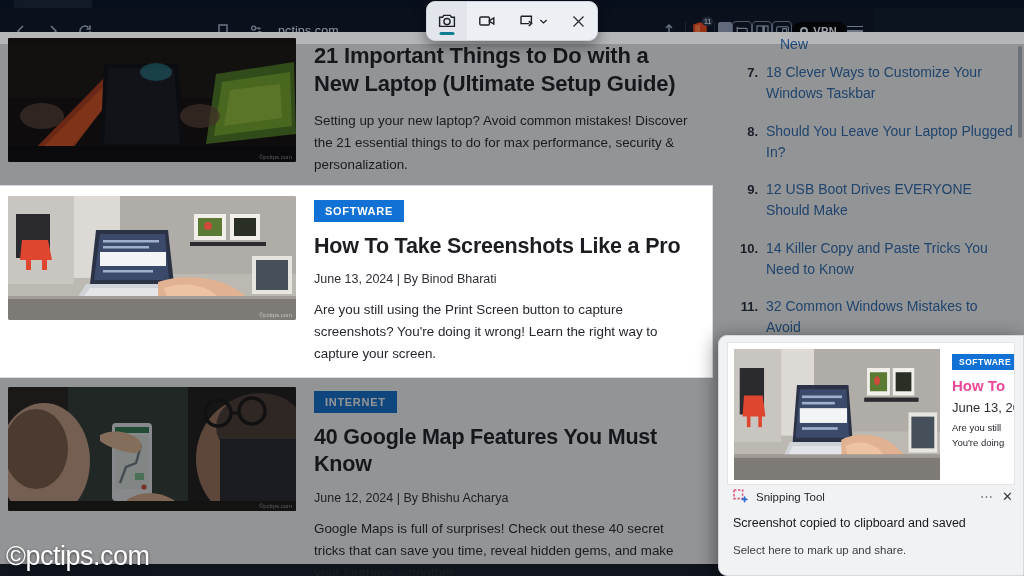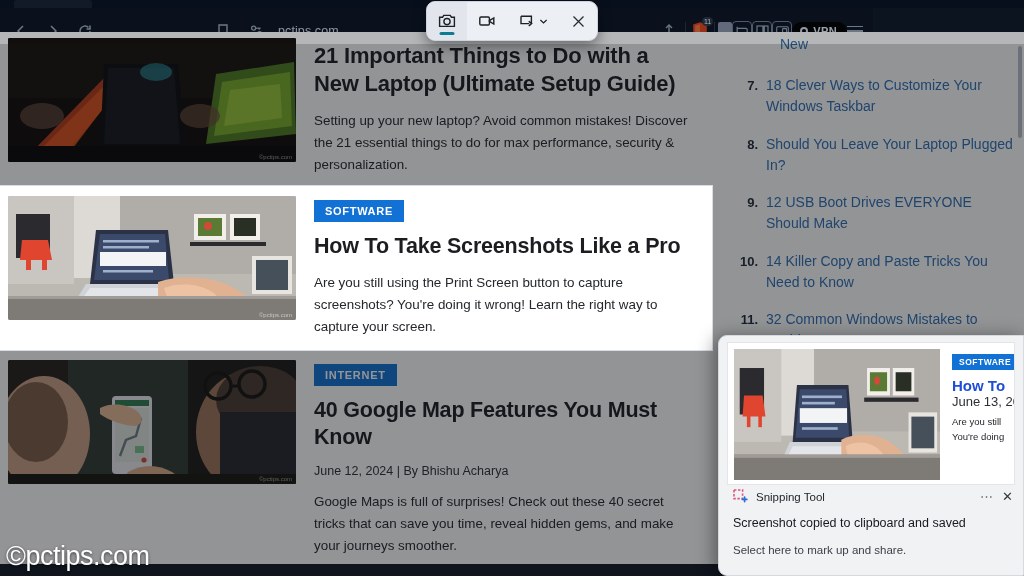--- a/index.html
+++ b/index.html
@@ -181,21 +181,21 @@
     position: relative;
     z-index: 30;
     padding: 10px 0 12px 0;
     margin: 4px 0;
     box-shadow: 0 0 0 1px #d9dde4;
   }
 
   
   .side-partial {
     font-size: 14px; color: #2f6fb5; line-height: 1.5;
-    padding-left: 46px; margin-top: 2px; margin-bottom: 20px;
+    padding-left: 46px; margin-top: 2px; margin-bottom: 7px;
   }
   .side-item {
     display: flex; gap: 8px;
     margin-bottom: 16px;
     font-size: 14px;
     line-height: 1.52;
   }
   .side-num {
     flex: 0 0 auto;
     width: 24px; text-align: right;
@@ -243,21 +243,21 @@
     margin: 6px 0 0 6px;
     overflow: hidden; position: relative;
   }
   .tp-body { flex: 1 1 auto; padding: 8px 0 0 12px; overflow: hidden; }
   .tp-badge {
     display: inline-block; background: #1271d4; color: #fff;
     font-size: 8.5px; font-weight: 700; letter-spacing: .5px;
     padding: 3px 7px; margin-bottom: 7px;
     white-space: nowrap;
   }
-  .tp-title { font-size: 15px; font-weight: 700; color: #1d4ed8; white-space: nowrap; }
+  .tp-title { font-size: 15px; font-weight: 700; color: #ec4899; margin-bottom: 6px; white-space: nowrap; }
   .tp-meta { font-size: 13px; color: #2c2f35; margin-bottom: 6px; white-space: nowrap; }
   .tp-desc { font-size: 9.5px; color: #24272c; line-height: 1.55; white-space: nowrap; }
 
   .toast-head {
     display: flex; align-items: center;
     padding: 4px 10px 0 14px;
     gap: 8px;
   }
   .toast-app { font-size: 11.5px; color: #23262b; }
   .toast-head .sp { flex: 1 1 auto; }
@@ -436,20 +436,21 @@
               <path d="M156 92 C172 86 192 88 204 96 C214 103 216 110 212 114 C202 118 176 112 160 104 Z" fill="#eec3a3"></path>
               <rect x="0" y="100" width="288" height="24" fill="#7e7a76"></rect>
               <rect x="0" y="100" width="288" height="3" fill="#a09b96"></rect>
             </svg>
           </div>
           <span class="imgwm">©pctips.com</span>
         </div>
         <div class="art-body">
           <span class="badge">SOFTWARE</span>
           <div class="art-title">How To Take Screenshots Like a Pro</div>
+          <div class="art-meta">June 13, 2024 |  By Binod Bharati</div>
           <div class="art-desc">Are you still using the Print Screen button to capture screenshots? You're doing it wrong! Learn the right way to capture your screen.</div>
         </div>
       </div>
 
       <div class="article">
         <div class="art-thumb">
           <div class="img-map-phone">
             <svg width="288" height="124" viewBox="0 0 288 124" preserveAspectRatio="none">
               <rect width="288" height="124" fill="#241f1b"></rect>
               <rect x="60" y="0" width="120" height="124" fill="#2f3a32"></rect>

